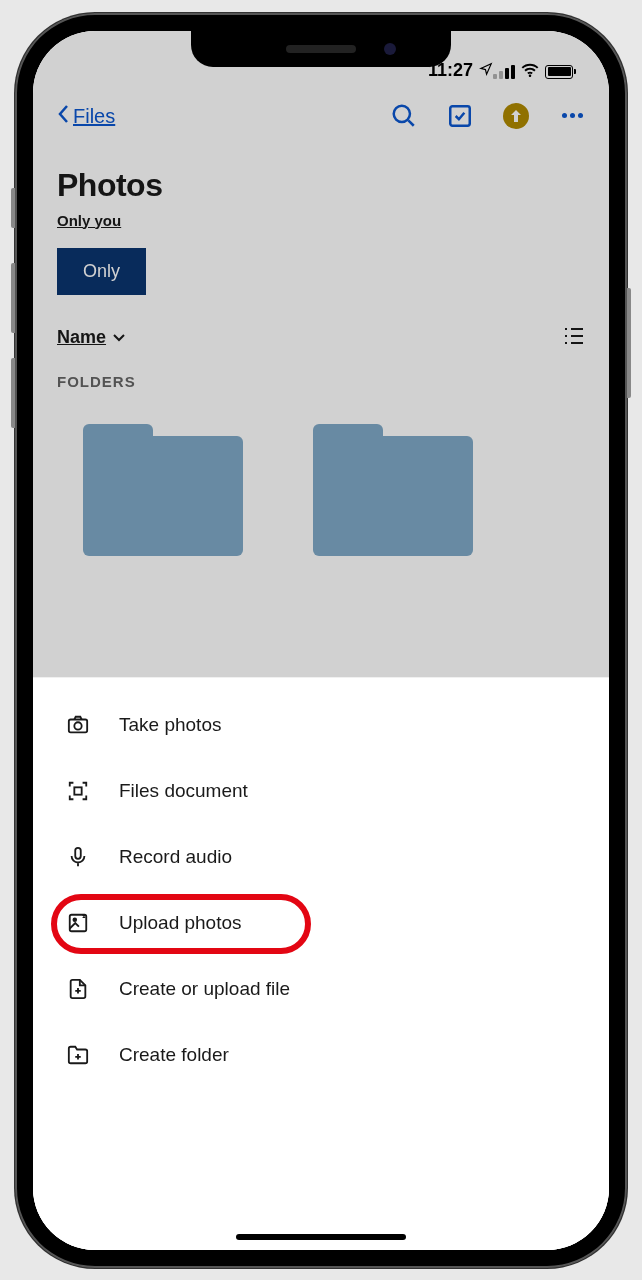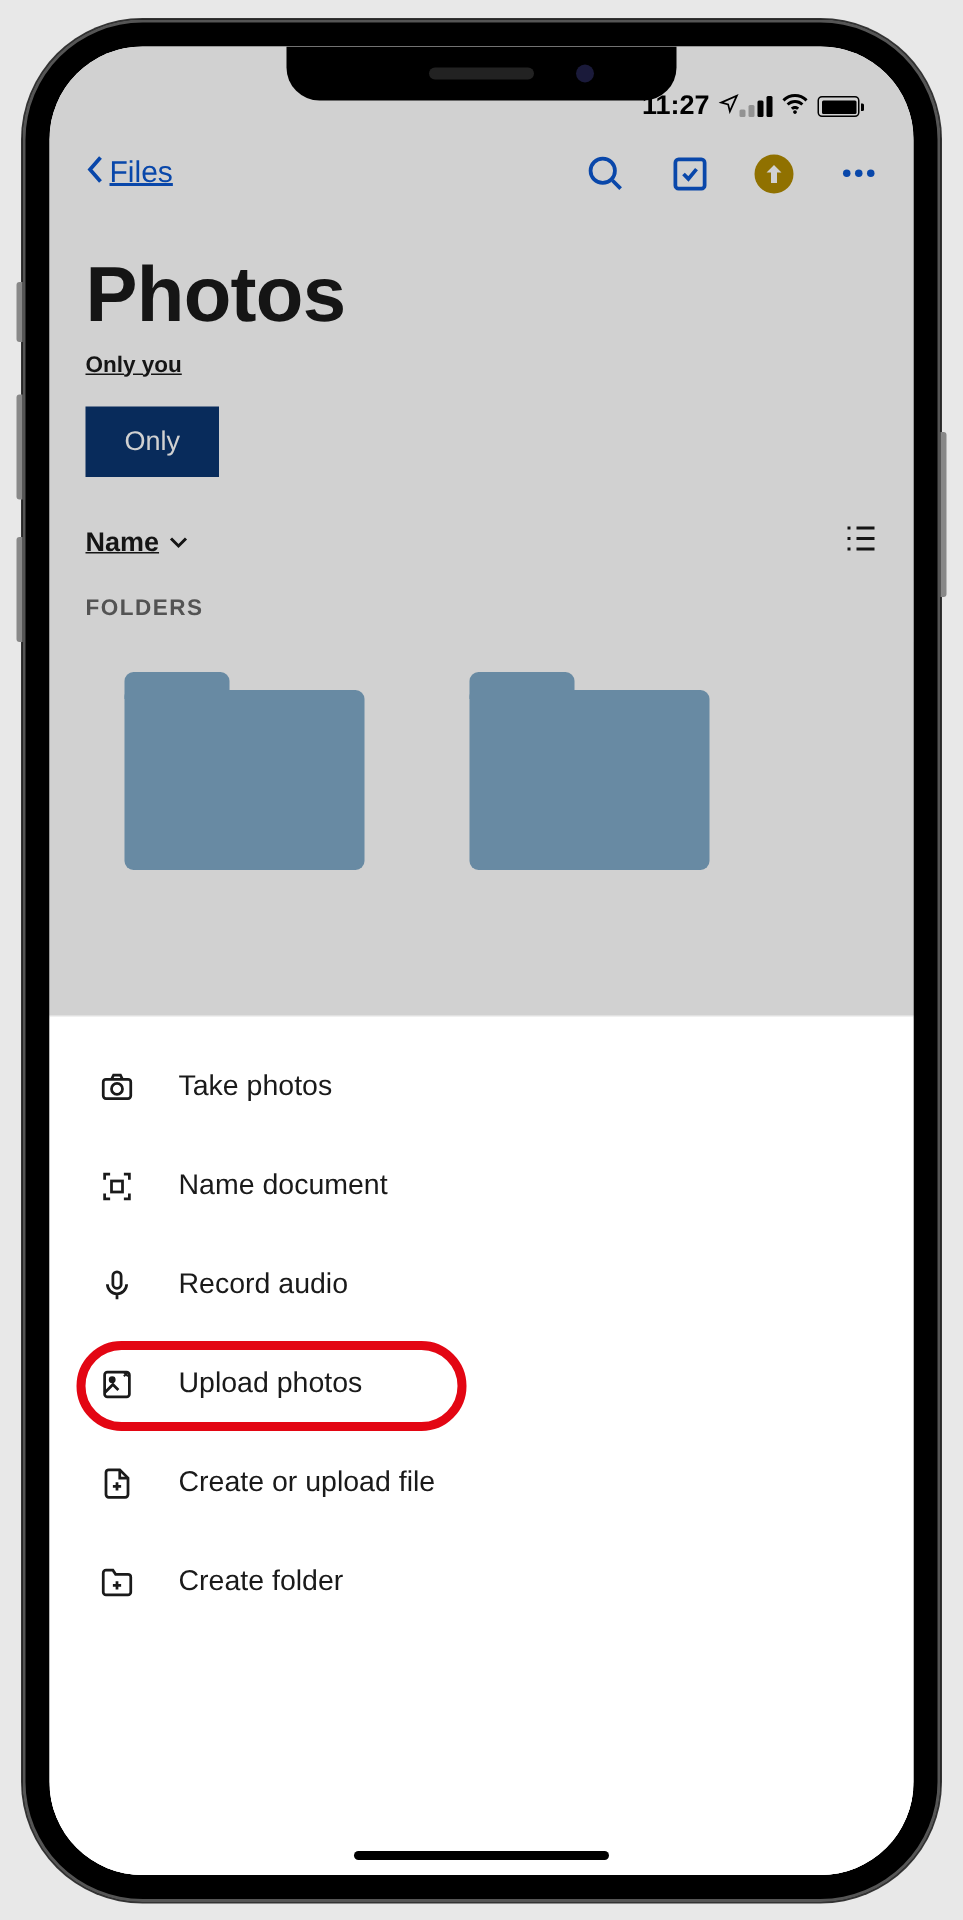--- a/index.html
+++ b/index.html
@@ -209,21 +209,21 @@
       background: #0b57d0;
       border-radius: 50%;
     }
     
     .title-section {
       padding: 30px 24px 0;
       position: relative;
       z-index: 2;
     }
     .page-title {
-      font-size: 52px;
+      font-size: 32px;
       font-weight: 700;
       letter-spacing: -0.5px;
       color: #1a1a1a;
     }
     .visibility-link {
       display: inline-block;
       margin-top: 8px;
       font-size: 15px;
       font-weight: 700;
       text-decoration: underline;
@@ -486,21 +486,21 @@
           <span>Take photos</span>
         </li>
 
         <li class="action-item">
           <span class="action-icon">
             <svg viewBox="0 0 24 24" fill="none" stroke="#1a1a1a" stroke-width="2">
                 <path d="M3 7V3h4M21 7V3h-4M3 17v4h4M21 17v4h-4"></path>
                 <rect x="8" y="8" width="8" height="8"></rect>
               </svg>
           </span>
-          <span>Name document</span>
+          <span>Files document</span>
         </li>
 
         <li class="action-item">
           <span class="action-icon">
             <svg viewBox="0 0 24 24" fill="none" stroke="#1a1a1a" stroke-width="2">
                 <rect x="9" y="2" width="6" height="12" rx="3"></rect>
                 <path d="M5 11a7 7 0 0 0 14 0M12 18v4"></path>
               </svg>
           </span>
           <span>Record audio</span>

